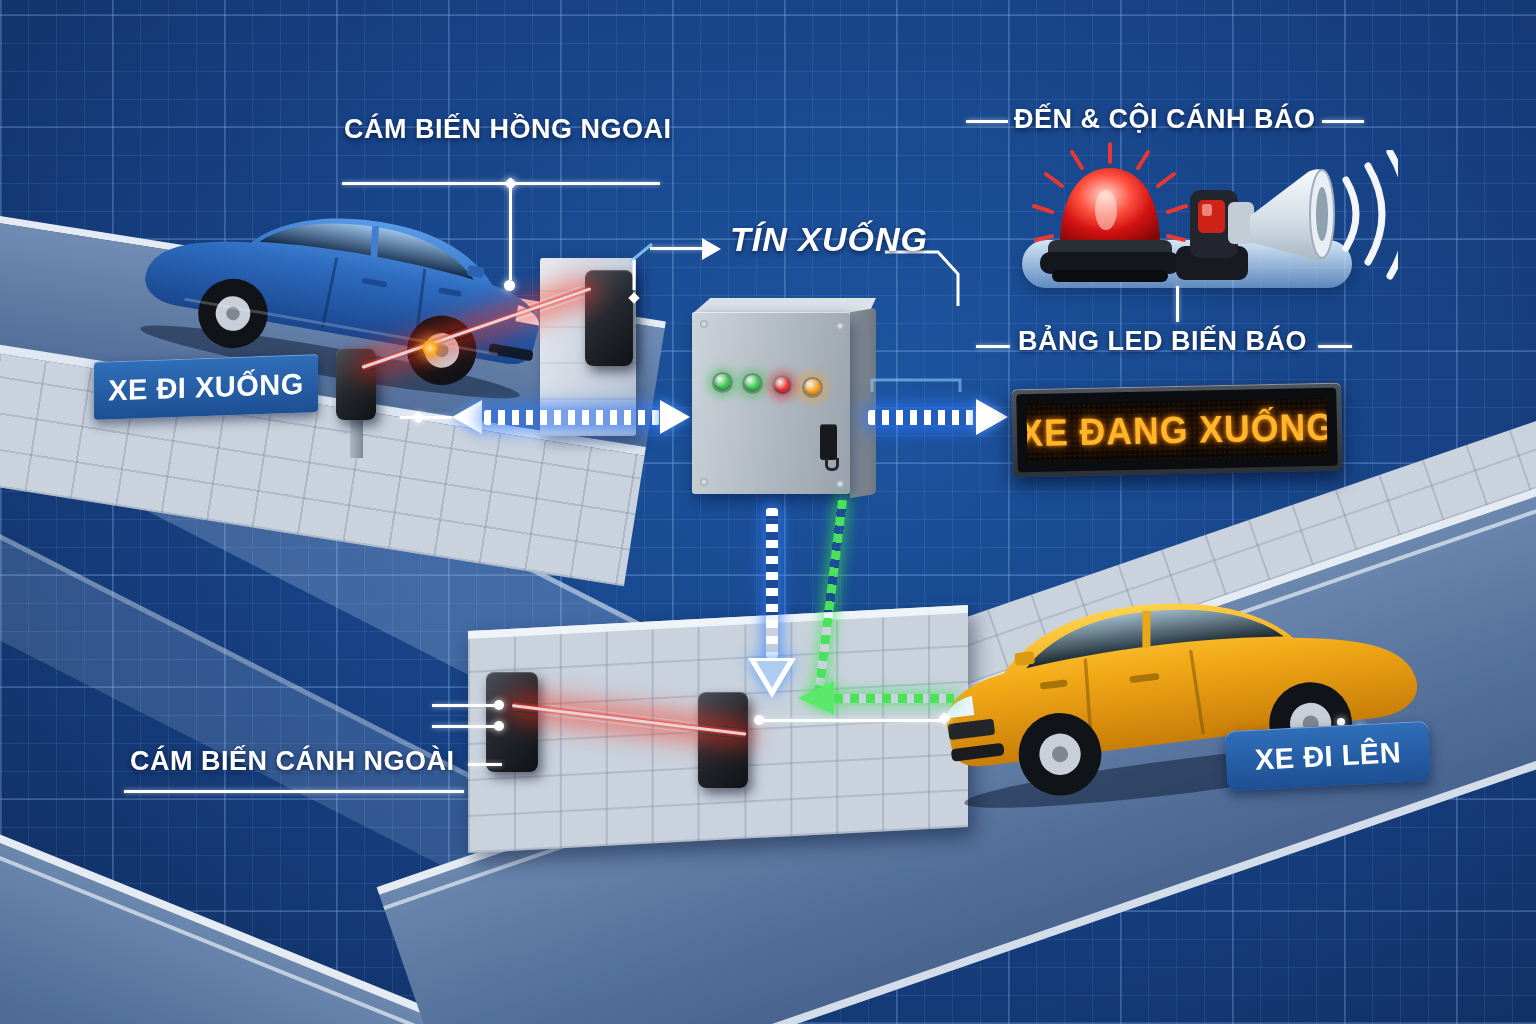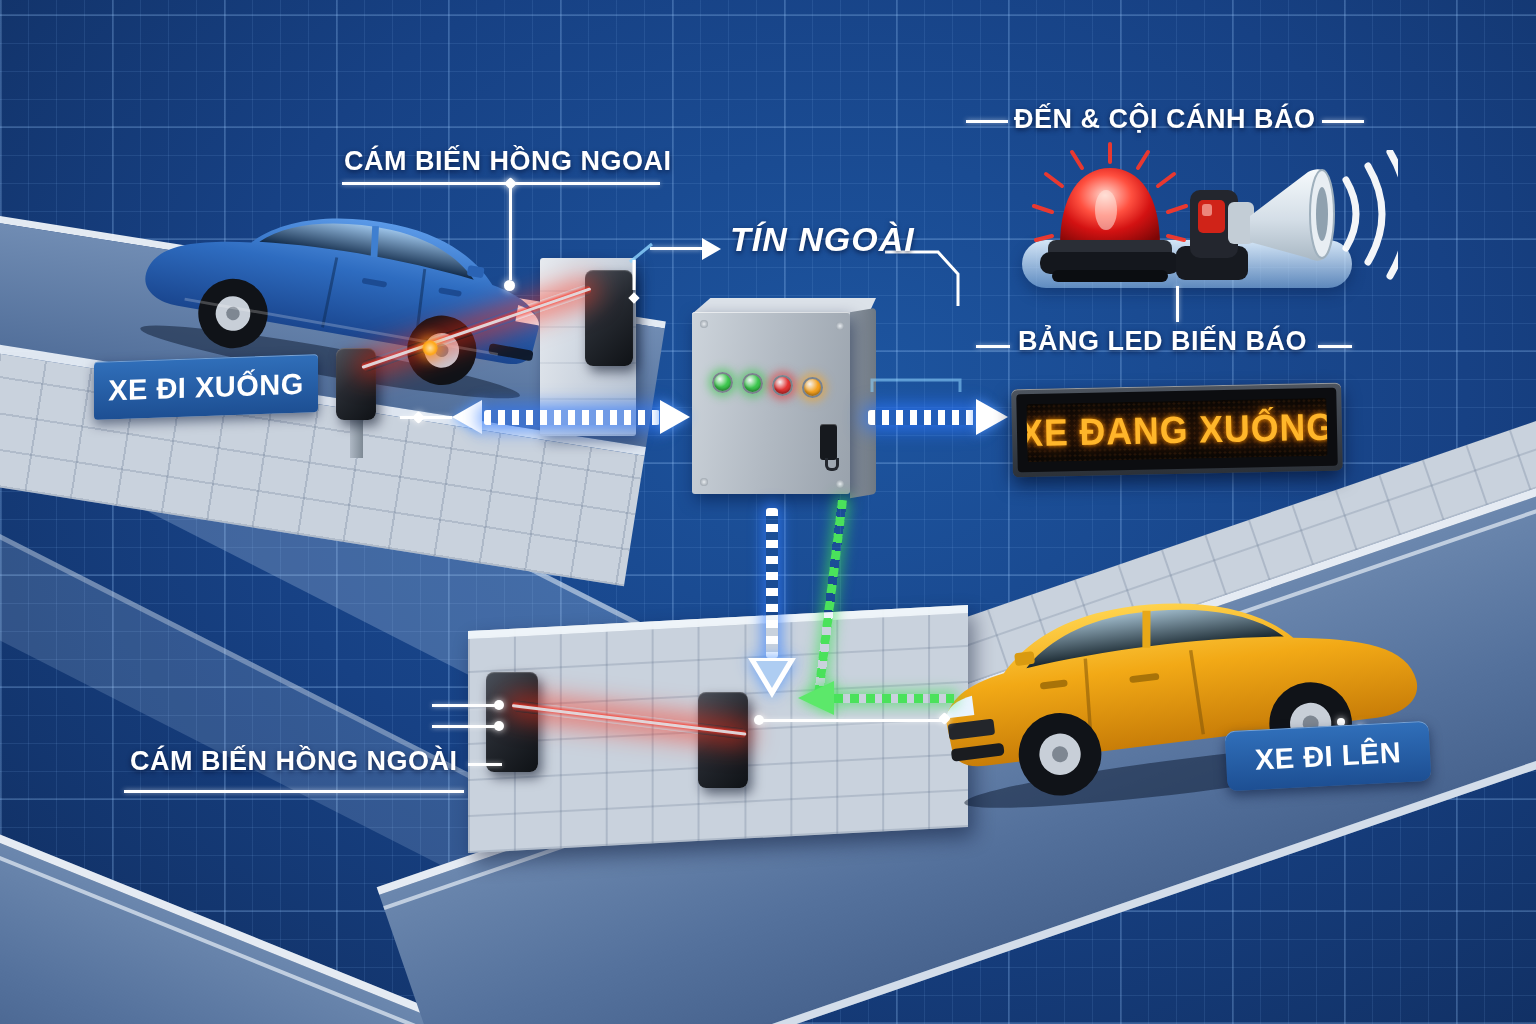--- a/index.html
+++ b/index.html
@@ -282,27 +282,27 @@
   <div class="tri" style="left:798px;top:681px;border-top:17px solid transparent;border-bottom:17px solid transparent;border-right:36px solid #5ce86a;filter:drop-shadow(0 0 7px rgba(70,230,90,.9));"></div>
 
   <div class="wline" style="left:760px;top:719px;width:182px;height:3px;"></div>
   <div class="rdot" style="left:754px;top:715px;width:10px;height:10px;"></div>
   <div class="dot" style="left:940px;top:714px;"></div>
   <div class="wline" style="left:432px;top:704px;width:66px;height:3px;"></div>
   <div class="rdot" style="left:494px;top:700px;width:10px;height:10px;"></div>
   <div class="wline" style="left:432px;top:725px;width:66px;height:3px;"></div>
   <div class="rdot" style="left:494px;top:721px;width:10px;height:10px;"></div>
 
-  <div class="lbl" style="left:344px;top:114px;margin-top:32px;">CÁM BIẾN HỒNG NGOAI</div>
+  <div class="lbl" style="left:344px;top:114px;">CÁM BIẾN HỒNG NGOAI</div>
   <div class="wline" style="left:342px;top:182px;width:318px;height:3px;"></div>
   <div class="dot" style="left:506px;top:179px;"></div>
   <div class="wline" style="left:509px;top:186px;width:3px;height:94px;"></div>
   <div class="rdot" style="left:504px;top:280px;width:11px;height:11px;"></div>
 
-  <div class="lbl lbl-sig" style="left:730px;top:220px;">TÍN NGOÀI</div>
+  <div class="lbl lbl-sig" style="left:730px;top:220px;">TÍN XUỐNG</div>
   <div class="wline" style="left:650px;top:247px;width:52px;height:3px;"></div>
   <div class="tri" style="left:702px;top:238px;border-top:11px solid transparent;border-bottom:11px solid transparent;border-left:19px solid #fff;"></div>
   <svg class="svgobj" style="left:880px;top:230px;width:100px;height:80px;" viewBox="0 0 100 80">
     <polyline class="whitepl" points="5,22 58,22 78,44 78,76"></polyline>
   </svg>
   <svg class="svgobj" style="left:614px;top:228px;width:46px;height:76px;" viewBox="0 0 46 76">
     <line class="cyan" x1="16" y1="34" x2="38" y2="16"></line>
     <line class="whitepl" x1="20" y1="32" x2="20" y2="62"></line>
     <rect x="16" y="66" width="8" height="8" transform="rotate(45 20 70)" fill="#fff"></rect>
   </svg>
@@ -315,21 +315,21 @@
   <div class="wline" style="left:1322px;top:120px;width:42px;height:3px;"></div>
 
   <div class="lbl" style="left:1018px;top:326px;">BẢNG LED BIẾN BÁO</div>
   <div class="wline" style="left:976px;top:345px;width:34px;height:3px;"></div>
   <div class="wline" style="left:1318px;top:345px;width:34px;height:3px;"></div>
 
   <div class="badge" style="left:94px;top:358px;width:224px;height:58px;transform:skewY(-2deg);border-radius:4px;">
     <span>XE ĐI XUỐNG</span>
   </div>
 
-  <div class="lbl" style="left:130px;top:746px;">CÁM BIẾN HỒNG NGOÀI</div>
+  <div class="lbl" style="left:130px;top:746px;">CÁM BIẾN CÁNH NGOÀI</div>
   <div class="wline" style="left:124px;top:790px;width:340px;height:3px;"></div>
   <div class="wline" style="left:468px;top:763px;width:34px;height:3px;"></div>
 
   <div class="badge" style="left:1226px;top:726px;width:204px;height:60px;transform:rotate(-3deg);border-radius:10px;">
     <span>XE ĐI LÊN</span>
   </div>
   <div class="rdot" style="left:1337px;top:718px;width:8px;height:8px;"></div>
   <div class="rdot" style="left:1356px;top:724px;width:8px;height:8px;"></div>
 </div>
 

